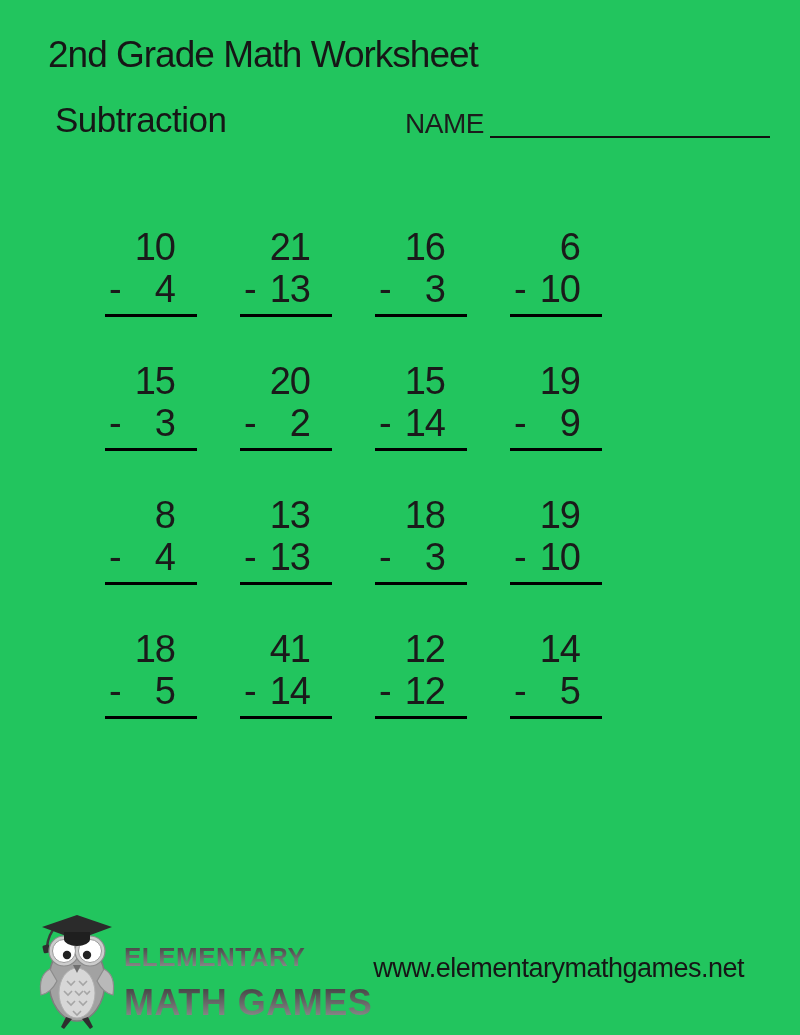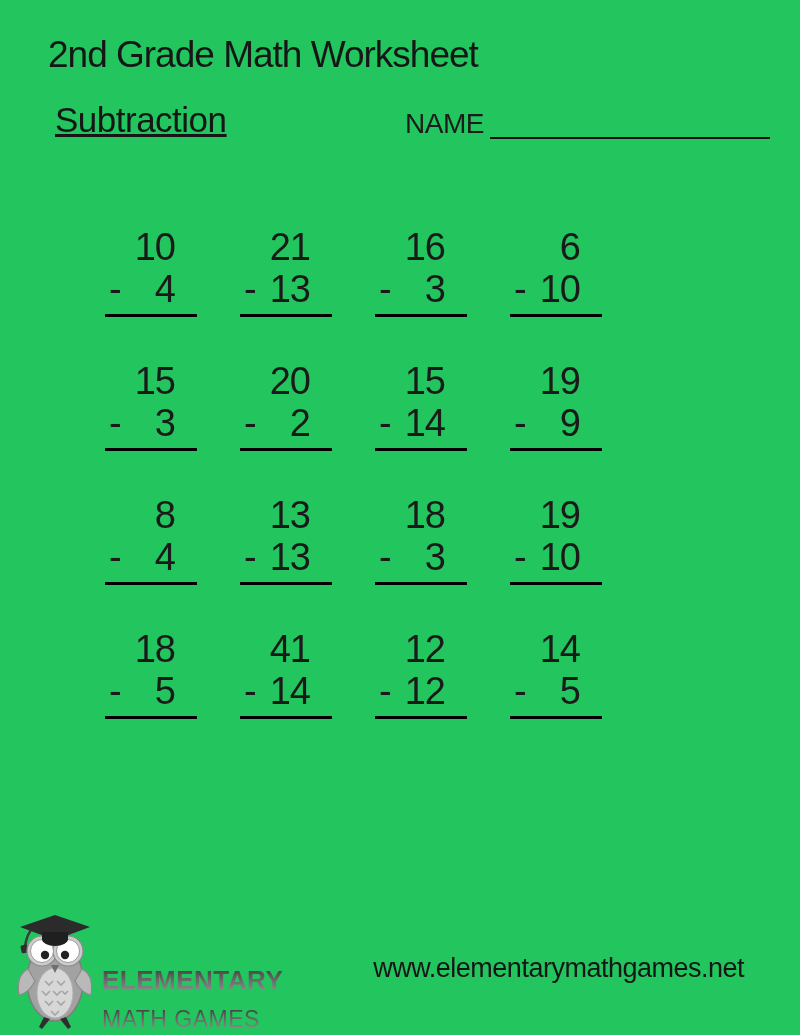--- a/index.html
+++ b/index.html
@@ -10,25 +10,25 @@
   }
   .page { position:absolute; inset:0; background:#22c55e; }
 
   
   .title {
     position:absolute; left:48px; top:34px;
     font-size:37px; letter-spacing:-1px; font-weight:400; color:#161616;
   }
   .subtitle {
     position:absolute; left:55px; top:100px;
-    font-size:35px; letter-spacing:-0.5px; font-weight:400; color:#161616;text-decoration:underline;
+    font-size:35px; letter-spacing:-0.5px; font-weight:400; color:#161616;
   }
   .name-row {
     position:absolute; left:405px; top:108px;
-    display:flex; align-items:center;
+    display:flex; align-items:flex-start;
   }
   .name-label { font-size:28px; letter-spacing:-0.5px; color:#1c1c1c; }
   .name-line {
     display:inline-block; width:280px; height:30px; margin-left:6px;
     border-bottom:2.5px solid #111;
   }
 
   
   .problems {
     position:absolute; left:105px; top:226px;
@@ -46,30 +46,30 @@
   .subrow {
     display:flex; justify-content:space-between; align-items:flex-end;
     font-size:38px; line-height:42px; letter-spacing:-1px; color:#1a1a1a;
     padding-left:4px;
   }
   .subtrahend { padding-right:22px; }
   .rule { height:0; border-bottom:3px solid #000; margin-top:4px; }
 
   
   .logo {
-    position:absolute; left:12px; top:913px;
-    display:flex; align-items:flex-end;
+    position:absolute; left:34px; top:913px;
+    display:flex; align-items:center;
   }
   .owl { width:86px; height:118px; flex:0 0 auto; }
   .logo-text { margin-left:4px; margin-top:20px; line-height:1; }
   .logo-line1 {
     font-size:26px; font-weight:700; letter-spacing:0.5px; color:#555;
   }
   .logo-line2 {
-    font-size:23px; font-weight:400; letter-spacing:0.5px; color:#5e5e5e;
+    font-size:36px; font-weight:700; letter-spacing:0.5px; color:#5e5e5e;
     margin-top:15px;
   }
   @supports ((-webkit-background-clip:text)) {
     .logo-line1, .logo-line2 {
       background:linear-gradient(180deg,#3f3f3f,#929292);
       -webkit-background-clip:text; background-clip:text; color:transparent;
     }
   }
   .website {
     position:absolute; right:56px; top:953px;

